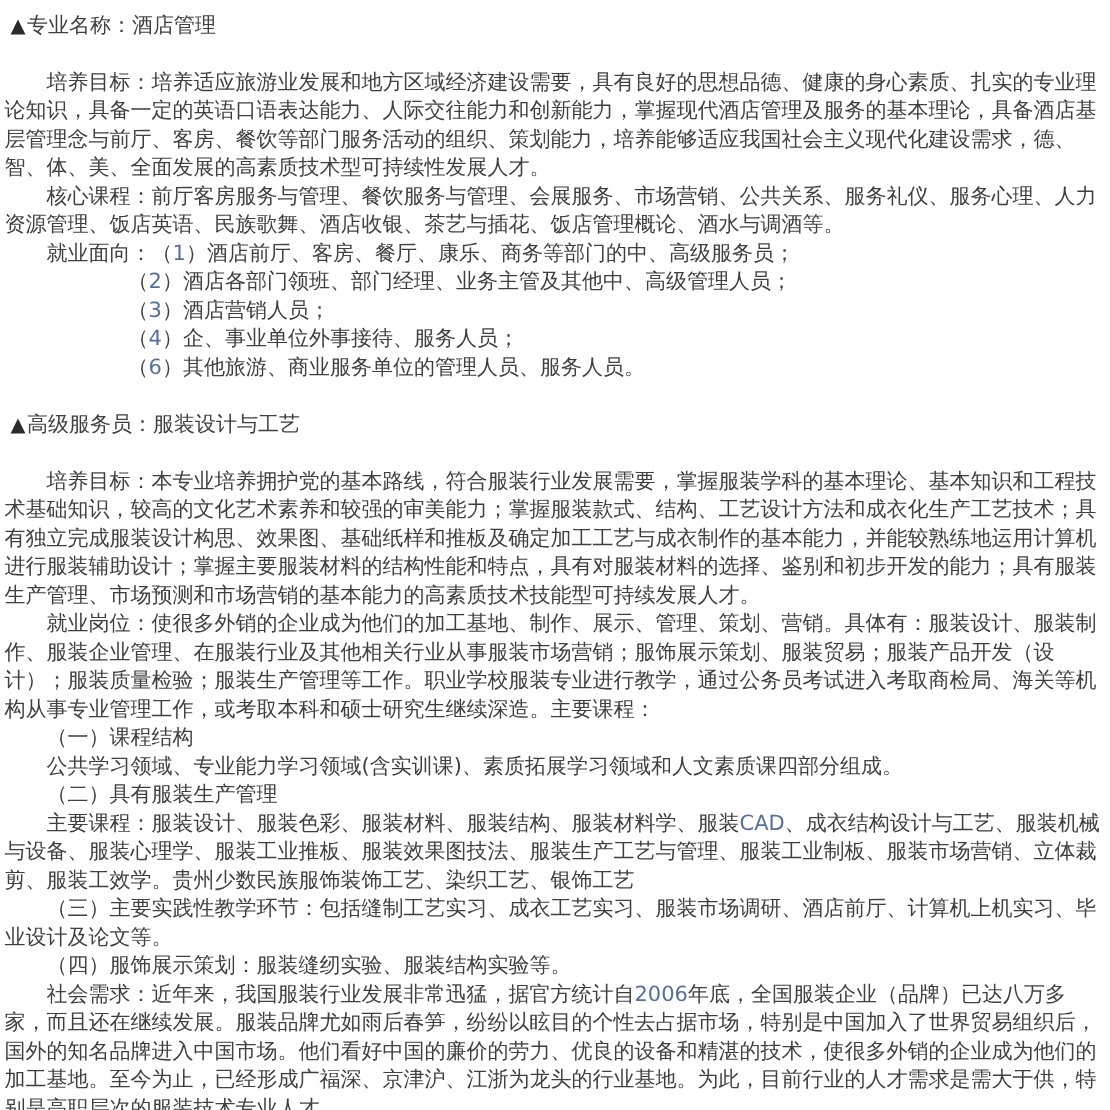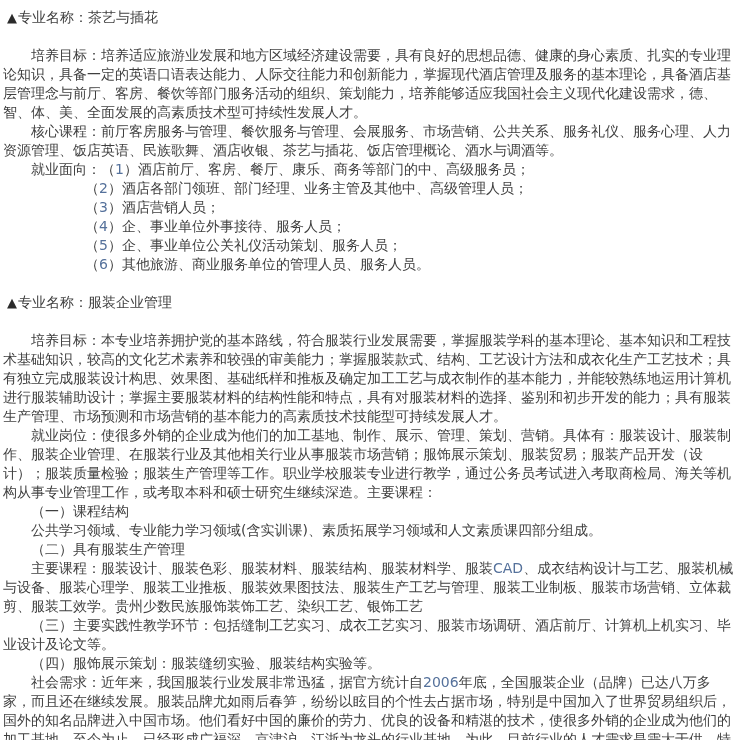--- a/index.html
+++ b/index.html
@@ -38,37 +38,36 @@
   }
   .latin { color: #55719b; }
 </style>
 </head>
 <body>
 
 <div>
 
   <div class="section">
     <div class="section-title">
-      <span class="marker">▲</span><span>专业名称：茶艺与插花</span>
+      <span class="marker">▲</span><span>专业名称：酒店管理</span>
     </div>
     <div class="blocks">
         <p class="para">培养目标：培养适应旅游业发展和地方区域经济建设需要，具有良好的思想品德、健康的身心素质、扎实的专业理论知识，具备一定的英语口语表达能力、人际交往能力和创新能力，掌握现代酒店管理及服务的基本理论，具备酒店基层管理念与前厅、客房、餐饮等部门服务活动的组织、策划能力，培养能够适应我国社会主义现代化建设需求，德、智、体、美、全面发展的高素质技术型可持续性发展人才。</p>
         <p class="para">核心课程：前厅客房服务与管理、餐饮服务与管理、会展服务、市场营销、公共关系、服务礼仪、服务心理、人力资源管理、饭店英语、民族歌舞、酒店收银、茶艺与插花、饭店管理概论、酒水与调酒等。</p>
         <p class="para">就业面向：（<span class="latin">1</span>）酒店前厅、客房、餐厅、康乐、商务等部门的中、高级服务员；</p>
         <p class="item">（<span class="latin">2</span>）酒店各部门领班、部门经理、业务主管及其他中、高级管理人员；</p>
         <p class="item">（<span class="latin">3</span>）酒店营销人员；</p>
         <p class="item">（<span class="latin">4</span>）企、事业单位外事接待、服务人员；</p>
-        <p class="item">（<span class="latin">5</span>）企、事业单位公关礼仪活动策划、服务人员；</p>
         <p class="item">（<span class="latin">6</span>）其他旅游、商业服务单位的管理人员、服务人员。</p>
       </div>
   </div>
 
   <div class="section">
     <div class="section-title">
-      <span class="marker">▲</span><span>专业名称：服装企业管理</span>
+      <span class="marker">▲</span><span>高级服务员：服装设计与工艺</span>
     </div>
     <div class="blocks">
         <p class="para">培养目标：本专业培养拥护党的基本路线，符合服装行业发展需要，掌握服装学科的基本理论、基本知识和工程技术基础知识，较高的文化艺术素养和较强的审美能力；掌握服装款式、结构、工艺设计方法和成衣化生产工艺技术；具有独立完成服装设计构思、效果图、基础纸样和推板及确定加工工艺与成衣制作的基本能力，并能较熟练地运用计算机进行服装辅助设计；掌握主要服装材料的结构性能和特点，具有对服装材料的选择、鉴别和初步开发的能力；具有服装生产管理、市场预测和市场营销的基本能力的高素质技术技能型可持续发展人才。</p>
         <p class="para">就业岗位：使很多外销的企业成为他们的加工基地、制作、展示、管理、策划、营销。具体有：服装设计、服装制作、服装企业管理、在服装行业及其他相关行业从事服装市场营销；服饰展示策划、服装贸易；服装产品开发（设计）；服装质量检验；服装生产管理等工作。职业学校服装专业进行教学，通过公务员考试进入考取商检局、海关等机构从事专业管理工作，或考取本科和硕士研究生继续深造。主要课程：</p>
         <p class="para">（一）课程结构</p>
         <p class="para">公共学习领域、专业能力学习领域(含实训课)、素质拓展学习领域和人文素质课四部分组成。</p>
         <p class="para">（二）具有服装生产管理</p>
         <p class="para">主要课程：服装设计、服装色彩、服装材料、服装结构、服装材料学、服装<span class="latin">CAD</span>、成衣结构设计与工艺、服装机械与设备、服装心理学、服装工业推板、服装效果图技法、服装生产工艺与管理、服装工业制板、服装市场营销、立体裁剪、服装工效学。贵州少数民族服饰装饰工艺、染织工艺、银饰工艺</p>
         <p class="para">（三）主要实践性教学环节：包括缝制工艺实习、成衣工艺实习、服装市场调研、酒店前厅、计算机上机实习、毕业设计及论文等。</p>
         <p class="para">（四）服饰展示策划：服装缝纫实验、服装结构实验等。</p>

